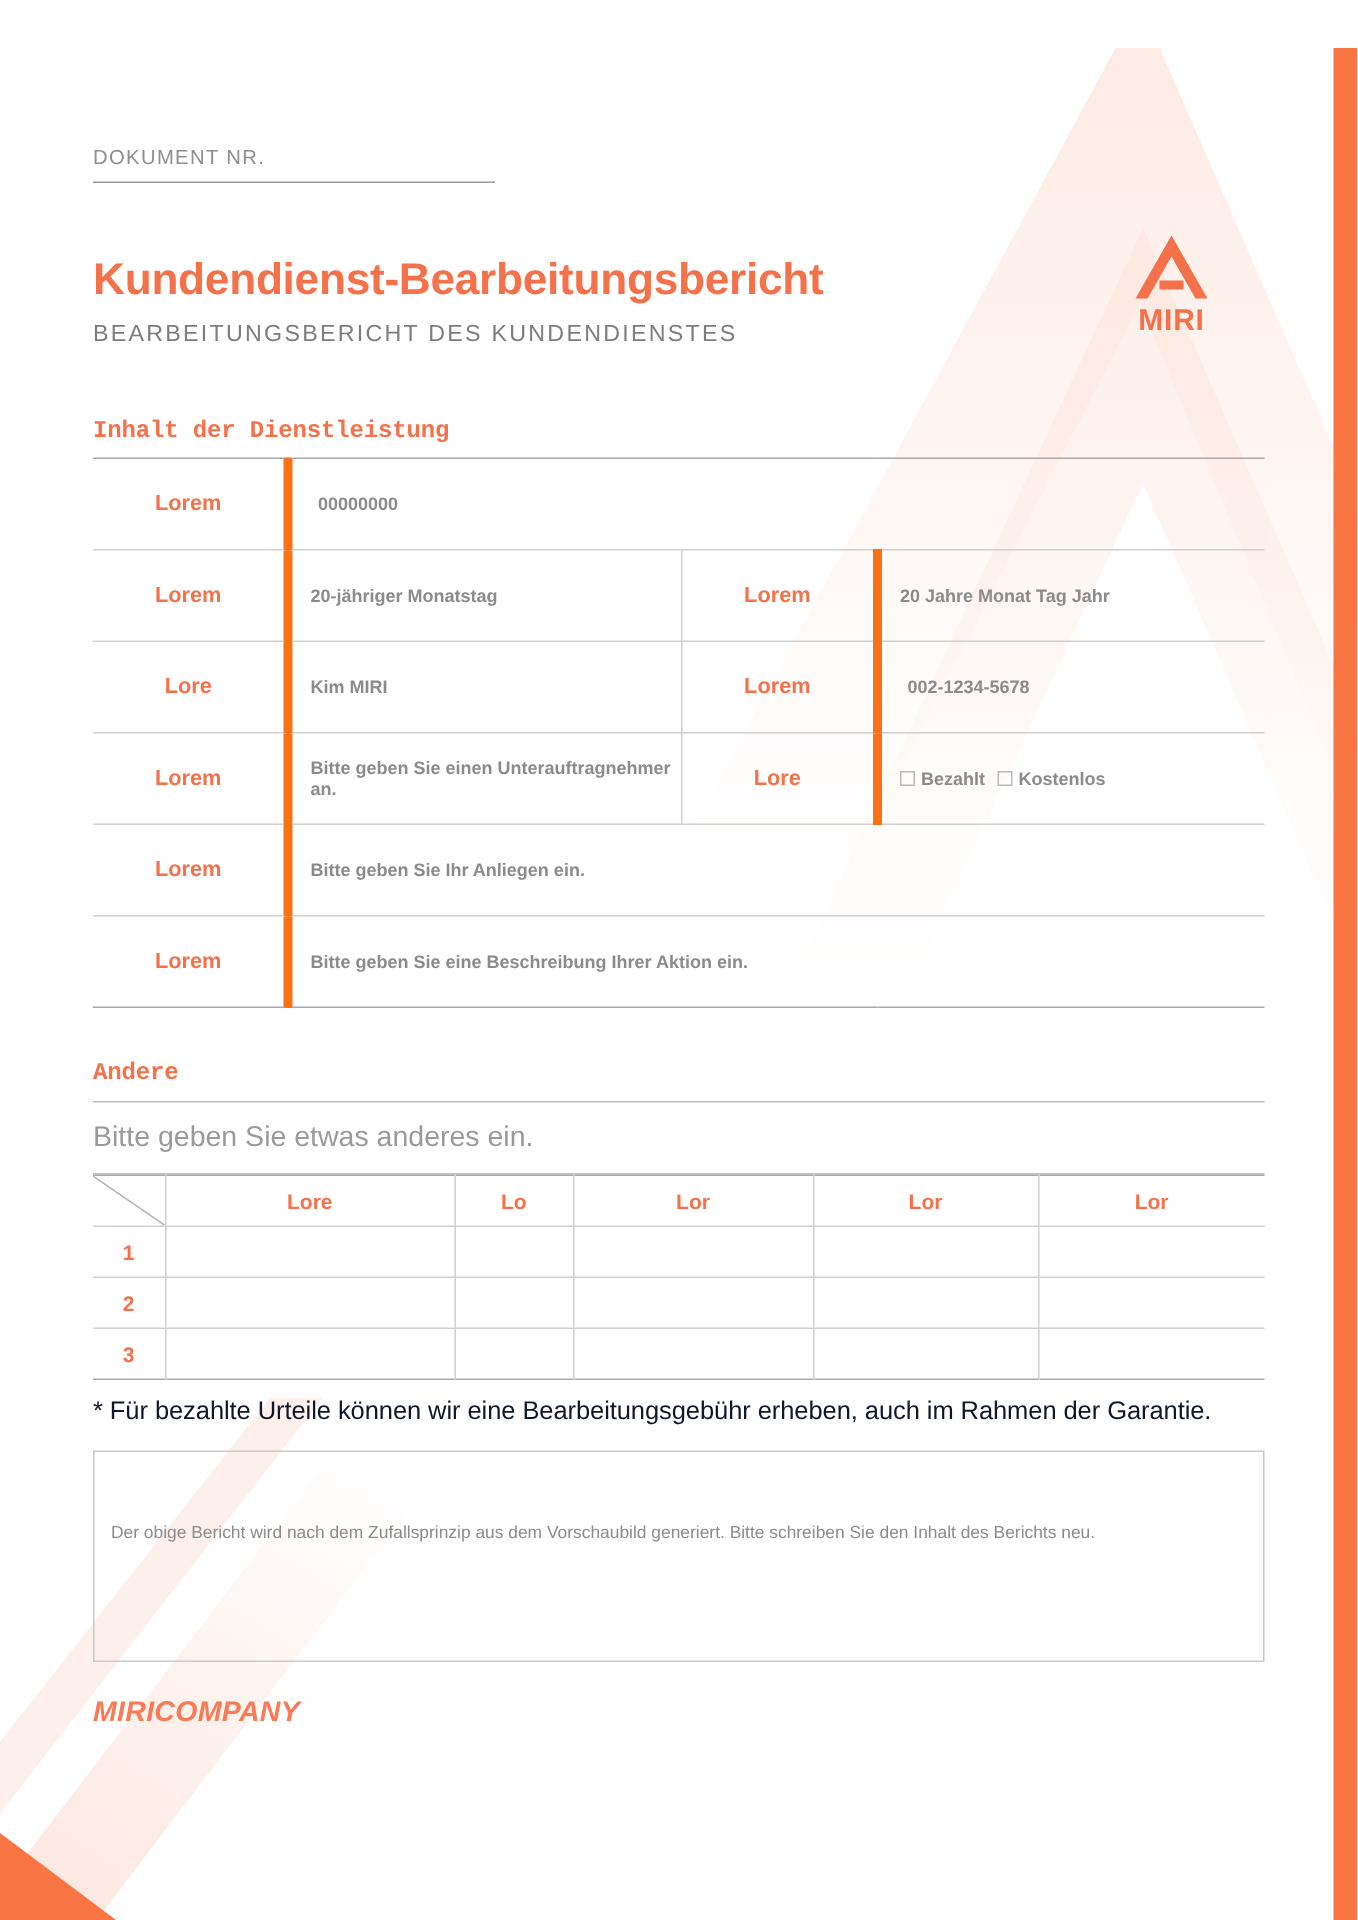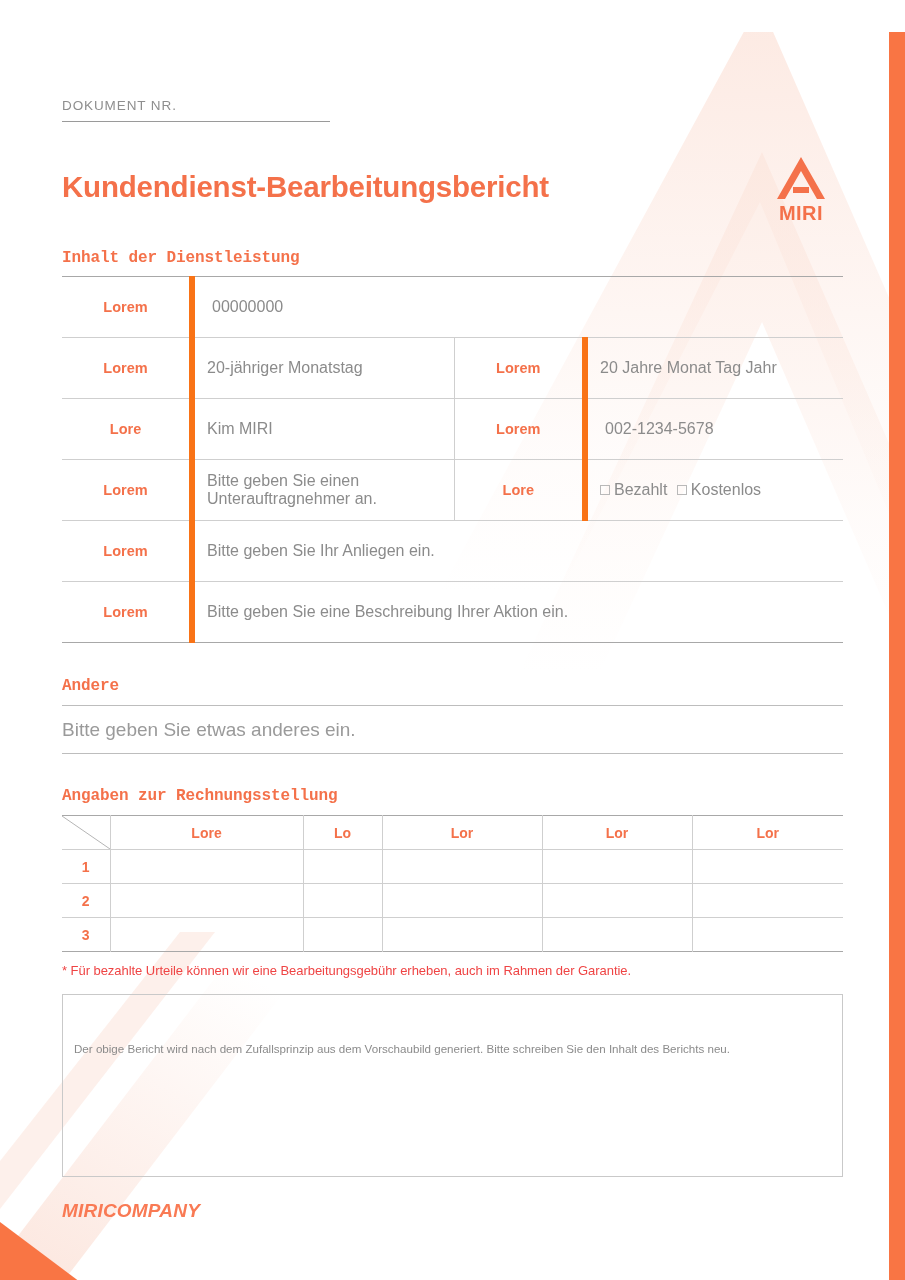--- a/index.html
+++ b/index.html
@@ -112,23 +112,23 @@
   table.info tr:last-child td { border-bottom: none; }
   .lbl {
     text-align: center;
     color: #F4714A;
     font-weight: bold;
     font-size: 14.5px;
     border-right: 6px solid #f97316;
   }
   .val {
     color: #8b8b8b;
-    font-size: 16px;
+    font-size: 12px;
     padding-left: 12px !important;
-    font-weight: 400;
+    font-weight: 700;
   }
   .val.pad-extra { padding-left: 17px !important; }
   .val.rborder { border-right: 1px solid #cfcfcf; }
   .chk { display: inline-block; }
   .chkbox {
     display: inline-block;
     width: 8px;
     height: 8px;
     border: 1px solid #b9b9b9;
     margin-right: 4px;
@@ -182,30 +182,30 @@
   .rownum {
     color: #F4714A;
     font-weight: bold;
     font-size: 14px;
     text-align: center;
   }
 
   
   .note {
     margin-top: 11px;
-    font-size: 13px;
-    color: #ef4444;
+    font-size: 17px;
+    color: #0f172a;
     letter-spacing: -0.05px;
   }
 
   
   .sigbox {
     margin-top: 16px;
     width: 781px;
-    height: 183px;
+    height: 141px;
     border: 1px solid #c9c9c9;
     box-sizing: border-box;
     position: relative;
   }
   .sig-note {
     position: absolute;
     left: 11px;
     top: 47px;
     font-size: 11.6px;
     color: #8b8b8b;
@@ -265,30 +265,31 @@
     </svg>
     <div class="right-bar"></div>
   </div>
 
   <div class="content">
 
     <div class="docno">
       <span class="docno-label">DOKUMENT NR.</span>
     </div>
 
-    <div style="position:absolute; right:76px; top:58px; text-align:center;">
+    <div style="position:absolute; right:96px; top:58px; text-align:center;">
       <svg width="56" height="48" viewBox="0 0 56 48">
         <path d="M28 3 L52 45 L44 45 L28 17 L12 45 L4 45 Z" fill="#F4714A"></path>
         <path d="M28 22 L36 36 L20 36 Z" fill="#F4714A" opacity="0"></path>
         <rect x="20" y="33" width="16" height="6" fill="#F4714A"></rect>
       </svg>
       <div style="font-size:20px; font-weight:bold; color:#F4714A; letter-spacing:0.5px; margin-top:-4px;">MIRI</div>
     </div>
 
     <div class="doc-title">Kundendienst-Bearbeitungsbericht</div>
+    <div class="doc-subtitle">BEARBEITUNGSBERICHT DES KUNDENDIENSTES</div>
 
     <div class="section-head sec-inhalt">Inhalt der Dienstleistung</div>
 
     <table class="info">
       <colgroup>
         <col style="width:130px">
         <col style="width:262px">
         <col style="width:131px">
         <col style="width:258px">
       </colgroup>
@@ -331,21 +332,20 @@
           <td class="val" colspan="3">Bitte geben Sie eine Beschreibung Ihrer Aktion ein.</td>
         </tr>
       </tbody>
     </table>
 
     <div class="section-head sec-andere">Andere</div>
     <div class="andere-box">
       <span class="andere-text">Bitte geben Sie etwas anderes ein.</span>
     </div>
 
-    <div class="section-head sec-rechnung">Angaben zur Rechnungsstellung</div>
 
     <table class="billing">
       <colgroup>
         <col style="width:48px">
         <col style="width:193px">
         <col style="width:79px">
         <col style="width:160px">
         <col style="width:150px">
         <col style="width:151px">
       </colgroup>

